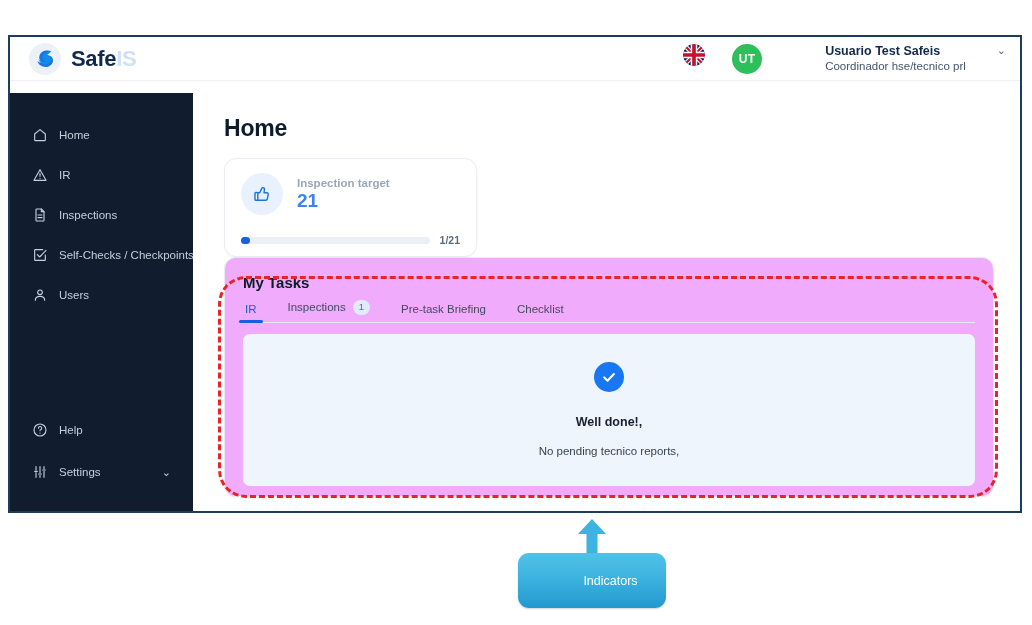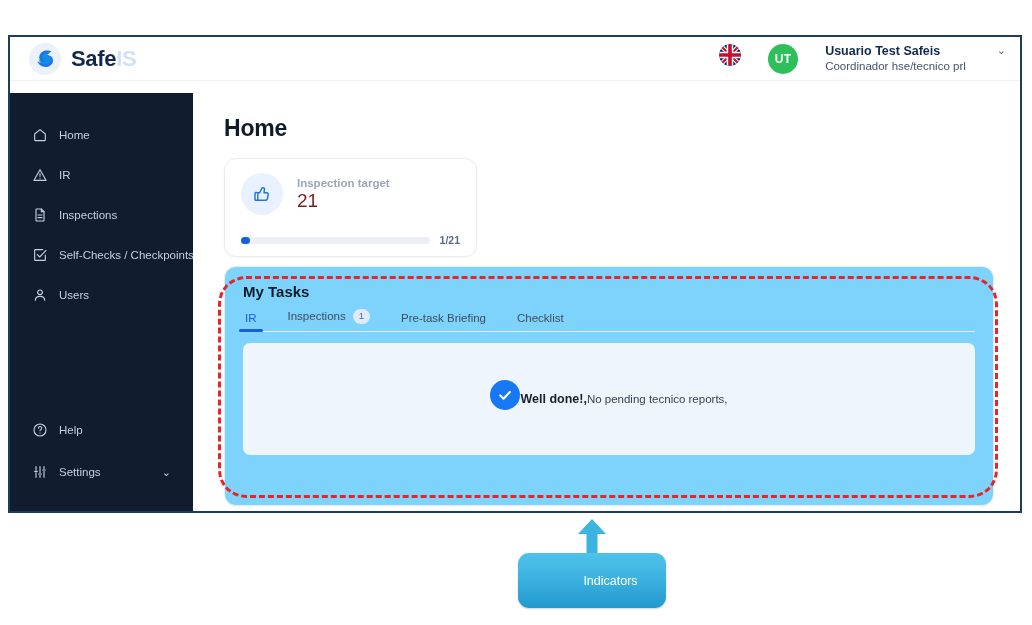--- a/index.html
+++ b/index.html
@@ -29,21 +29,21 @@
   .brand-text .t1{ color:#11294d; }
   .brand-text .t2{ color:#cfe2f5; }
 
   .header-right{ display:flex; align-items:flex-start; gap:27px; }
   .flag-icon{ width:22px; height:22px; border-radius:50%; overflow:hidden; flex:none; }
   .avatar{
     width:30px; height:30px; border-radius:50%;
     background:#2dc05a; color:#fff; font-size:12px; font-weight:bold;
     display:flex; align-items:center; justify-content:center; letter-spacing:.4px;
   }
-  .user-block{ line-height:1.25; }
+  .user-block{ line-height:1.25;margin-left:36px; }
   .user-name{ font-size:12.5px; font-weight:bold; color:#11294d; }
   .user-role{ font-size:11.5px; color:#45556b; }
   .chev{ color:#55657a; font-size:11px; margin-left:4px; }
 
   
   .sidebar{
     position:absolute; left:0; top:56px; width:183px; bottom:0;
     background:#111c2e; display:flex; flex-direction:column;
     justify-content:space-between; padding:22px 0 18px 0;
   }
@@ -69,29 +69,29 @@
     border:1px solid #e9edf3; border-radius:12px; background:#fff;
     padding:14px 16px 0 16px; position:relative;
     box-shadow:0 1px 2px rgba(16,30,54,.04);
   }
   .kpi-row{ display:flex; align-items:center; gap:14px; }
   .kpi-ico-wrap{
     width:42px; height:42px; border-radius:50%; background:#e8f1fd;
     display:flex; align-items:center; justify-content:center; flex:none;
   }
   .kpi-label{ font-size:11.5px; color:#9aa7bb; font-weight:bold; margin-bottom:1px;}
-  .kpi-value{ font-size:19px; font-weight:normal; color:#7f1d1d; }
+  .kpi-value{ font-size:19px; font-weight:bold; color:#3b82f6; }
   .kpi-progress{ display:flex; align-items:center; gap:10px; margin-top:19px; }
   .bar-track{ flex:1; height:7px; border-radius:4px; background:#eceff3; position:relative; }
   .bar-fill{ position:absolute; left:0; top:0; height:7px; border-radius:4px; background:#1461d9; width:6%; }
   .bar-text{ font-size:10.5px; color:#5a6a80; font-weight:bold; }
 
   .tasks-card{
-    margin-top:9px; border:1px solid #e9edf3; border-radius:12px;
-    background:#7dd3fc; padding:16px 18px 0 18px; height:240px; overflow:hidden;
+    border:1px solid #e9edf3; border-radius:12px;
+    background:#f0abfc; padding:16px 18px 0 18px; height:240px; overflow:hidden;
     box-shadow:0 1px 2px rgba(16,30,54,.04);
   }
   .tasks-title{ font-size:15px; font-weight:bold; color:#0d1b2a; }
   .tabs{
     display:flex; align-items:flex-end; gap:27px; margin-top:9px;
     border-bottom:1px solid #e6eaf0;
   }
   .tab{
     display:flex; align-items:center; gap:7px; font-size:11.5px; color:#3f4c60;
     padding:0 2px 7px 2px; cursor:pointer; position:relative; white-space:nowrap;
@@ -101,22 +101,22 @@
     content:""; position:absolute; left:-4px; right:-4px; bottom:-1px;
     height:2.5px; background:#1461d9; border-radius:2px;
   }
   .tab-badge{
     background:#dfeafb; color:#4a6fa5; font-size:9.5px;
     border-radius:8px; padding:1px 6px; line-height:1.35;
   }
 
   .empty-panel{
     margin-top:11px; background:#eff5fd; border-radius:7px;
-    height:112px; display:flex; 
-    align-items:center; justify-content:center; gap:0;
+    height:152px; display:flex; flex-direction:column;
+    align-items:center; justify-content:center; gap:16px;
   }
   .check-badge{
     width:30px; height:30px; border-radius:50%; background:#1877f2;
     display:flex; align-items:center; justify-content:center; margin-bottom:7px;
   }
   .empty-title{ font-size:12.5px; font-weight:bold; color:#16202e; }
   .empty-sub{ font-size:11.5px; color:#354256; }
 
   
   .dashed-box{

